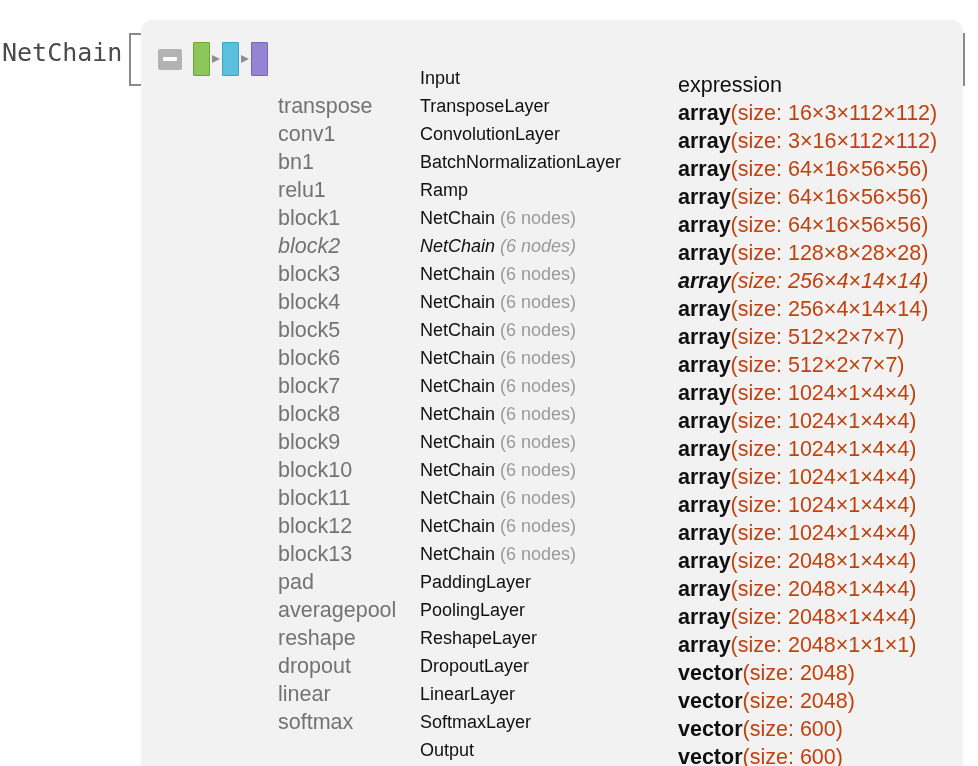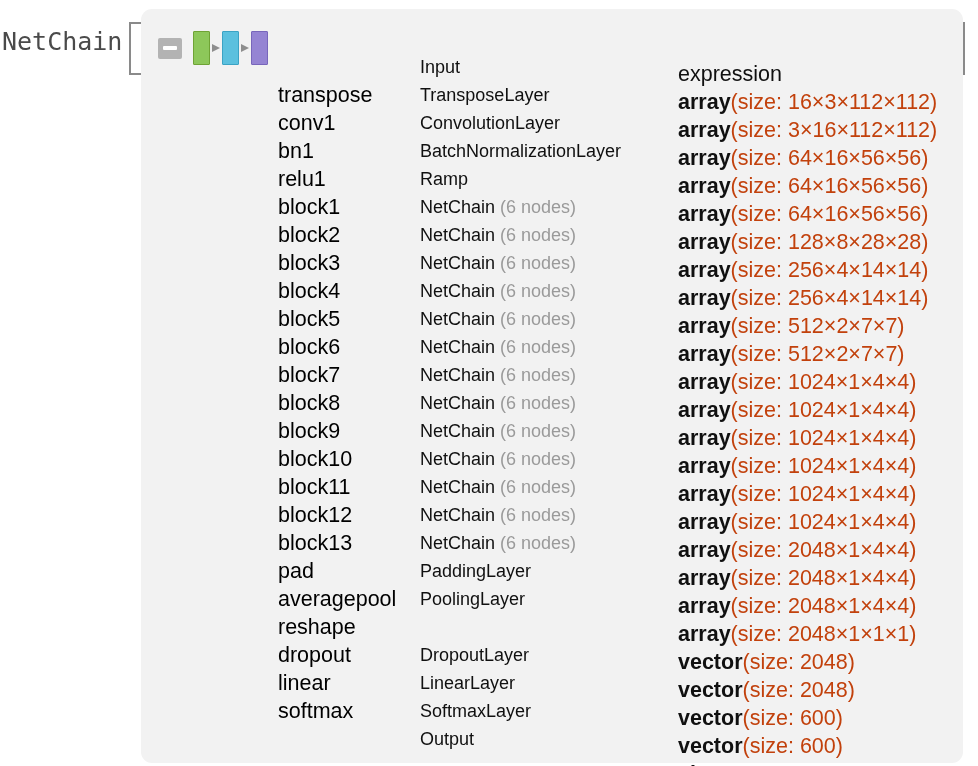--- a/index.html
+++ b/index.html
@@ -11,21 +11,21 @@
     width: 978px;
     height: 766px;
     font-family: "Liberation Sans", sans-serif;
     overflow: hidden;
     position: relative;
   }
 
   
   #root {
     position: absolute;
-    left: 0; top: 5px;
+    left: 0; top: 16px;
     width: 978px; height: 585px;
   }
 
   #head-label {
     position: absolute;
     left: 2px;
     top: 22px;
     font-family: "DejaVu Sans Mono", "Liberation Mono", monospace;
     font-size: 25px;
     letter-spacing: 0px;
@@ -129,21 +129,21 @@
   }
   .cell {
     position: absolute;
     top: 0;
     line-height: 28px;
     white-space: nowrap;
   }
   .c-name {
     left: 137px;
     font-size: 21.5px;
-    color: #000000;
+    color: #737373;
   }
   .c-type {
     left: 279px;
     font-size: 18px;
     color: #101010;
   }
   .c-type .muted {
     color: #9a9a9a;
   }
   .c-expr {
@@ -223,21 +223,21 @@
         <div class="row" style="top: 156px;">
           <span class="cell c-name">relu1</span>
           <span class="cell c-type"><span>Ramp</span></span>
           <span class="cell c-expr"><span>array</span><span class="muted">(size: 64×16×56×56)</span></span>
         </div>
         <div class="row" style="top: 184px;">
           <span class="cell c-name">block1</span>
           <span class="cell c-type"><span>NetChain</span> <span class="muted">(6 nodes)</span></span>
           <span class="cell c-expr"><span>array</span><span class="muted">(size: 128×8×28×28)</span></span>
         </div>
-        <div class="row" style="top: 212px;">
+        <div class="row" style="top: 212px; font-style: italic;">
           <span class="cell c-name">block2</span>
           <span class="cell c-type"><span>NetChain</span> <span class="muted">(6 nodes)</span></span>
           <span class="cell c-expr"><span>array</span><span class="muted">(size: 256×4×14×14)</span></span>
         </div>
         <div class="row" style="top: 240px;">
           <span class="cell c-name">block3</span>
           <span class="cell c-type"><span>NetChain</span> <span class="muted">(6 nodes)</span></span>
           <span class="cell c-expr"><span>array</span><span class="muted">(size: 256×4×14×14)</span></span>
         </div>
         <div class="row" style="top: 268px;">
@@ -295,20 +295,21 @@
           <span class="cell c-type"><span>PaddingLayer</span></span>
           <span class="cell c-expr"><span>array</span><span class="muted">(size: 2048×1×4×4)</span></span>
         </div>
         <div class="row" style="top: 576px;">
           <span class="cell c-type"><span>PoolingLayer</span></span>
           <span class="cell c-name">averagepool</span>
           <span class="cell c-expr"><span>array</span><span class="muted">(size: 2048×1×1×1)</span></span>
         </div>
         <div class="row" style="top: 604px;">
           <span class="cell c-name">reshape</span>
+          <span class="cell c-type"><span>ReshapeLayer</span></span>
           <span class="cell c-expr"><span>vector</span><span class="muted">(size: 2048)</span></span>
         </div>
         <div class="row" style="top: 632px;">
           <span class="cell c-name">dropout</span>
           <span class="cell c-type"><span>DropoutLayer</span></span>
           <span class="cell c-expr"><span>vector</span><span class="muted">(size: 2048)</span></span>
         </div>
         <div class="row" style="top: 660px;">
           <span class="cell c-name">linear</span>
           <span class="cell c-type"><span>LinearLayer</span></span>

